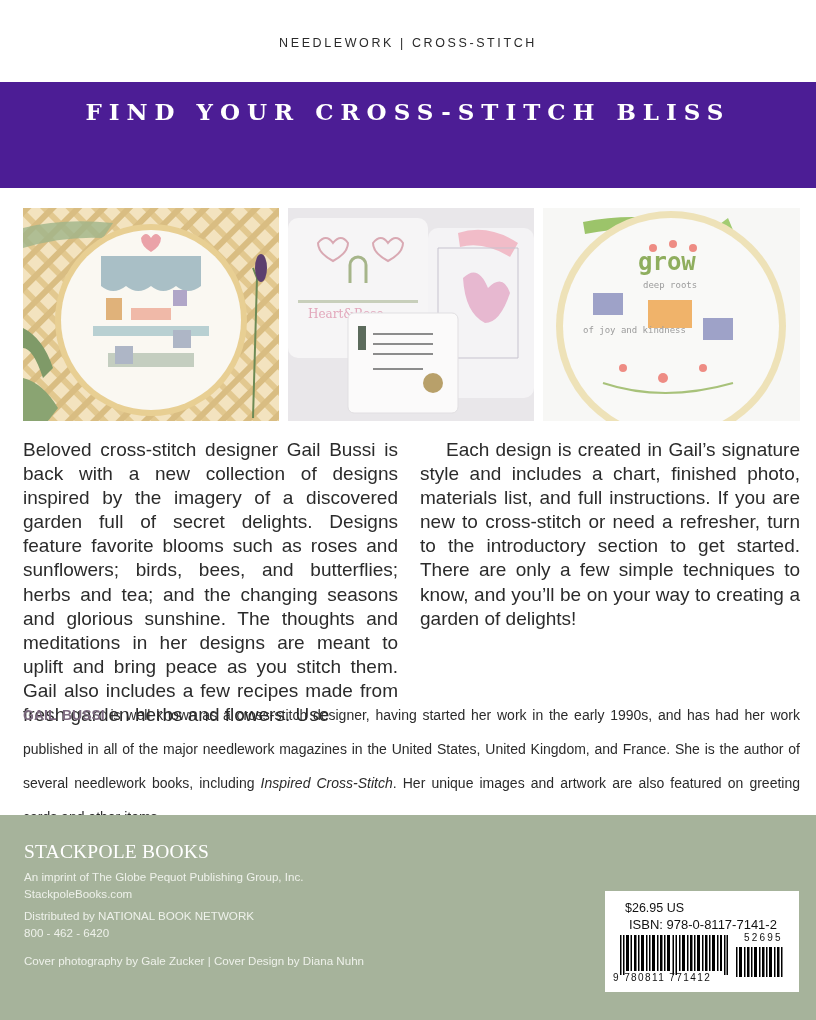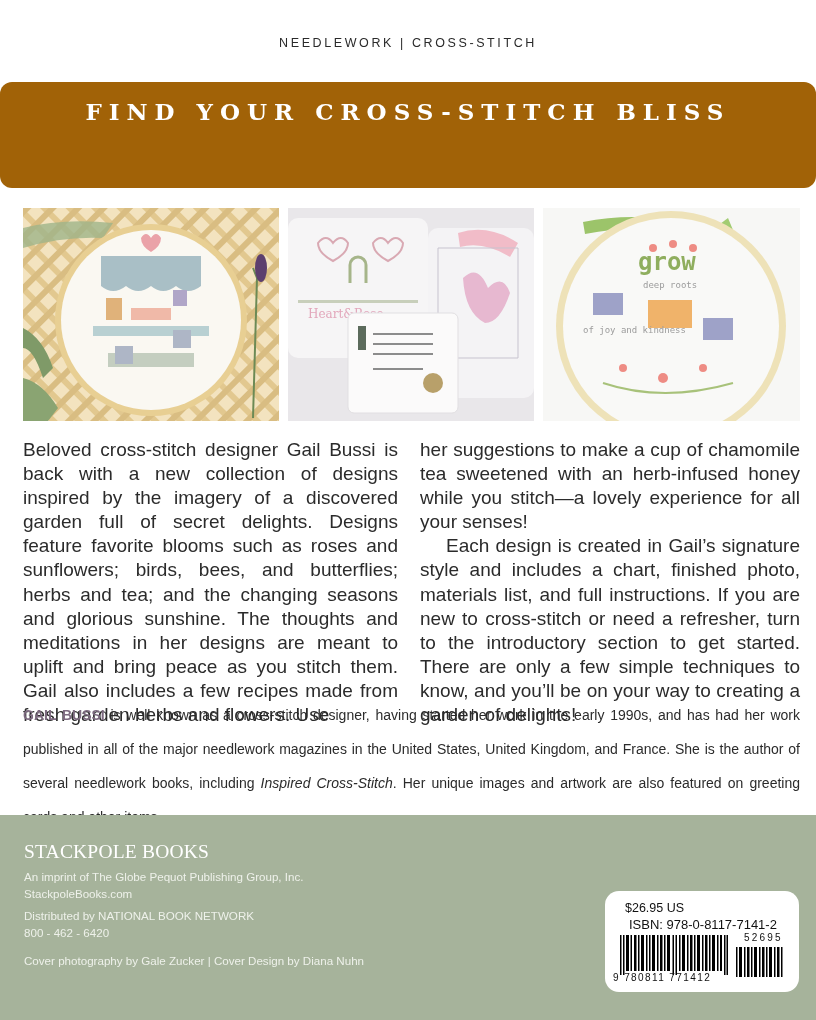--- a/index.html
+++ b/index.html
@@ -6,22 +6,21 @@
     html, body { width: 816px; height: 1020px; background: #ffffff; overflow: hidden; }
     body { position: relative; font-family: "Liberation Sans", "DejaVu Sans", sans-serif; color: #2b2b2b; }
 
     .category {
       position: absolute; top: 36px; left: 0; width: 816px; text-align: center;
       font-size: 12.5px; letter-spacing: 2.6px; color: #2a2a2a;
     }
 
     .headline-band {
       position: absolute; top: 82px; left: 0; width: 816px; height: 106px;
-      background: #a16207;
-      border-radius: 12px;
+      background: #4c1d95;
     }
     .headline {
       position: absolute; left: 0; width: 816px; text-align: center;
       font-family: "DejaVu Serif", "Liberation Serif", serif; font-weight: bold;
       color: #ffffff; font-size: 23px; letter-spacing: 7px;
     }
     .headline.l1 { top: 16px; }
     .headline.l2 { top: 54px; }
 
     .photo {
@@ -66,21 +65,20 @@
     }
     #f1 { top: 55px; }
     #f2 { top: 72px; }
     #f3 { top: 94px; }
     #f4 { top: 111px; }
     #f5 { top: 139px; }
 
     .barcode-label {
       position: absolute; top: 76px; left: 605px; width: 194px; height: 101px;
       background: #ffffff;
-      border-radius: 14px;
     }
     .price { position: absolute; top: 10px; left: 20px; font-size: 12.5px; color: #111; }
     .isbn { position: absolute; top: 26px; left: 24px; font-size: 13px; color: #111; }
     .bars-main { position: absolute; top: 44px; left: 15px; width: 108px; height: 40px; }
     .bars-addon { position: absolute; top: 56px; left: 131px; width: 47px; height: 30px; }
     .addon-digits { position: absolute; top: 41px; left: 139px; font-size: 10px; letter-spacing: 2.2px; color: #111; }
     .ean-digits {
       position: absolute; top: 81px; left: 8px; font-size: 10px; letter-spacing: 1.4px; color: #111;
       background: transparent;
     }
@@ -168,21 +166,20 @@
     <circle cx="160" cy="160" r="4" fill="#ee8c84"></circle>
     <path d="M60 175 q60 20 130 0" stroke="#a8c27a" stroke-width="2" fill="none"></path>
   </svg>
 </div>
 
 <div class="body-col" id="col-left">
   <p class="last">Beloved cross-stitch designer Gail Bussi is back with a new collection of designs inspired by the imagery of a discovered garden full of secret delights. Designs feature favorite blooms such as roses and sunflowers; birds, bees, and butterflies; herbs and tea; and the changing seasons and glorious sunshine. The thoughts and meditations in her designs are meant to uplift and bring peace as you stitch them. Gail also includes a few recipes made from fresh garden herbs and flowers. Use</p>
 </div>
 
 <div class="body-col" id="col-right">
-  <p class="last">her suggestions to make a cup of chamomile tea sweetened with an herb-infused honey while you stitch—a lovely experience for all your senses!</p>
   <p class="last indent">Each design is created in Gail’s signature style and includes a chart, finished photo, materials list, and full instructions. If you are new to cross-stitch or need a refresher, turn to the introductory section to get started. There are only a few simple techniques to know, and you’ll be on your way to creating a garden of delights!</p>
 </div>
 
 <div class="bio"><span class="author">GAIL BUSSI</span><span> is well known as a cross-stitch designer, having started her work in the early 1990s, and has had her work published in all of the major needlework magazines in the United States, United Kingdom, and France. She is the author of several needlework books, including </span><i>Inspired Cross-Stitch</i><span>. Her unique images and artwork are also featured on greeting cards and other items.</span></div>
 
 <div class="footer">
   <div class="publisher">STACKPOLE BOOKS</div>
   <div class="fline" id="f1">An imprint of The Globe Pequot Publishing Group, Inc.</div>
   <div class="fline" id="f2">StackpoleBooks.com</div>
   <div class="fline" id="f3">Distributed by NATIONAL BOOK NETWORK</div>

